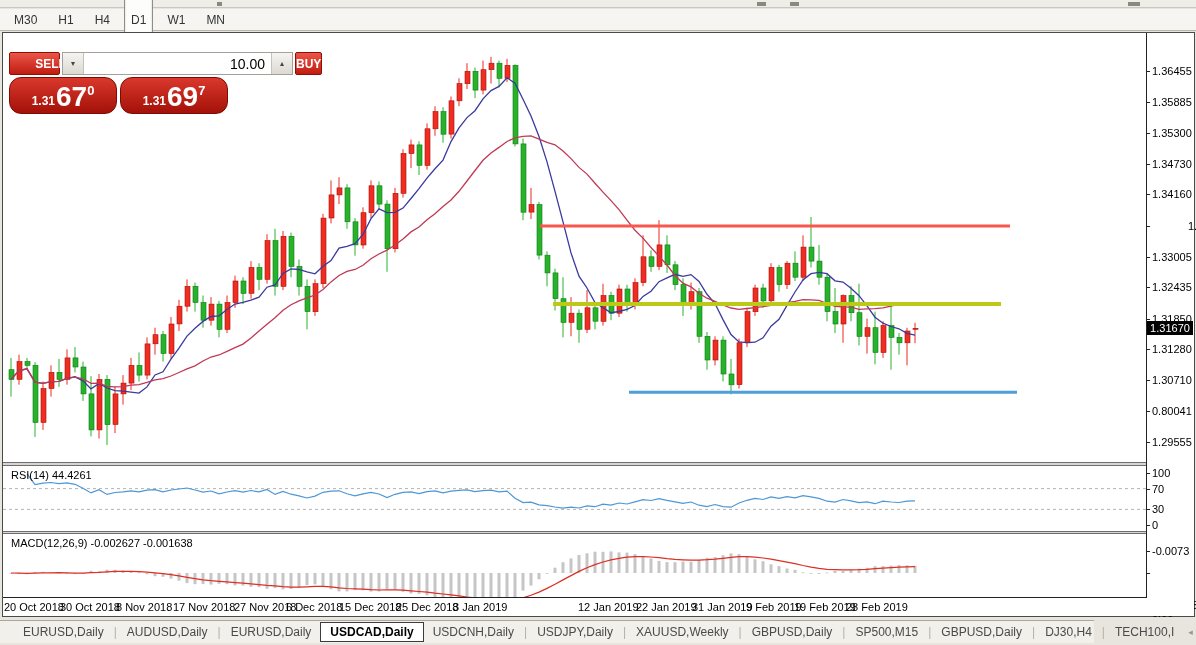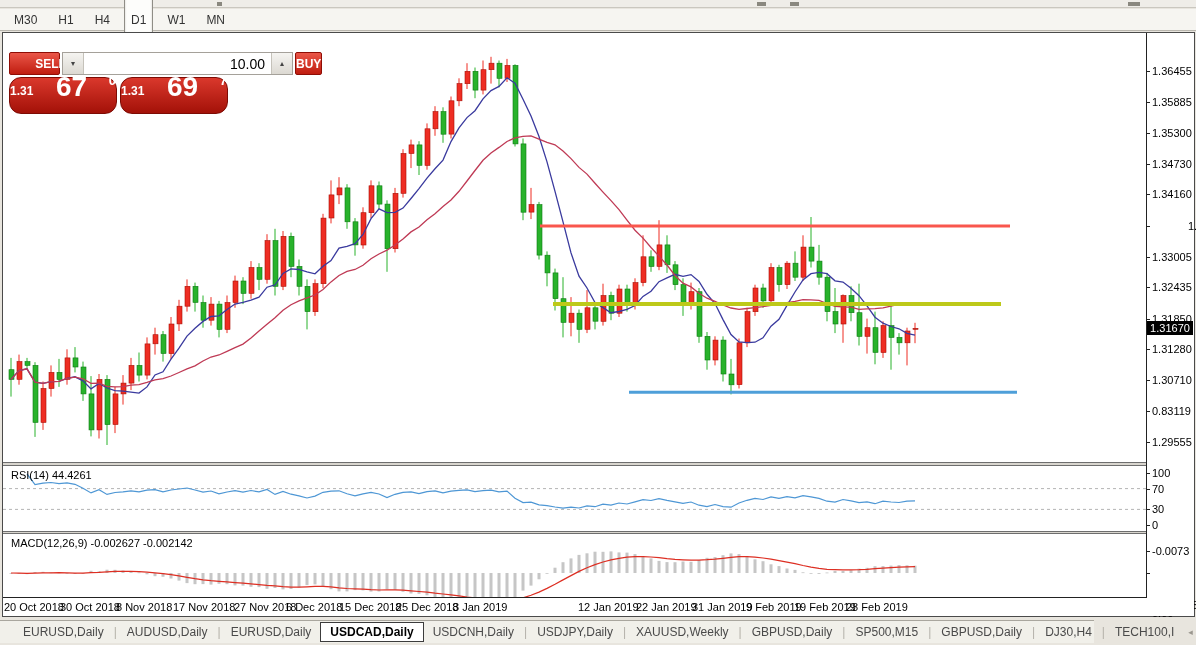--- a/index.html
+++ b/index.html
@@ -40,21 +40,21 @@
   .buy-btn { width:55px; margin-left:2px; }
   .vol-wrap { flex:1; display:flex; border:1px solid #a5a19a; background:#fff; }
   .spin-btn { width:21px; background:linear-gradient(#f5f4f1,#dcd9d2);
     border:0; border-right:1px solid #c5c2ba; font-size:8px; color:#444; cursor:pointer; }
   .spin-btn.up { border-right:0; border-left:1px solid #c5c2ba; }
   .vol-input { flex:1; border:0; outline:none; font-size:14px; text-align:right;
     padding-right:6px; font-family:"Liberation Sans",sans-serif; }
   .tp-row2 { display:flex; height:37px; }
   .price-box { background:linear-gradient(#da382c,#a31108); border:1px solid #7d0b04;
     border-radius:12px; color:#fff; display:flex; align-items:flex-end;
-    justify-content:space-between; padding-bottom:12px; cursor:pointer; }
+    justify-content:center; padding-bottom:2px; cursor:pointer; }
   .price-box.sell { width:108px; margin-right:3px; }
   .price-box.buy { width:108px; }
   .pb-prefix { font-size:12px; font-weight:bold; margin-right:1px; margin-bottom:3px; }
   .pb-big { font-size:28px; font-weight:bold; line-height:28px; }
   .pb-sup { font-size:13px; font-weight:bold; margin-bottom:13px; }
 
   svg { position:absolute; left:0; display:block; }
   #main-svg { top:0; }
   #rsi-svg { top:433px; }
   #macd-svg { top:501px; }
@@ -382,21 +382,21 @@
 
     <div class="panel-label rsi-label">RSI(14) 44.4261</div>
     <svg id="rsi-svg" width="1143" height="65">
         <line x1="0" y1="22.6" x2="1143" y2="22.6" stroke="#b4b4b4" stroke-width="1" stroke-dasharray="3,3"></line>
         <line x1="0" y1="43.4" x2="1143" y2="43.4" stroke="#b4b4b4" stroke-width="1" stroke-dasharray="3,3"></line>
         <polyline points="24,7.8 32,18.5 40,17.1 48,16.5 56,17.6 64,16.8 72,18.3 80,22.3 88,26.9 96,23.7 104,28.4 112,26.5 120,25.9 128,24.9 136,25.9 144,24.1 152,23.6 160,25.8 168,24.0 176,23.0 184,22.0 192,24.0 200,26.1 208,25.0 216,27.9 224,26.0 232,24.7 240,26.1 248,24.5 256,25.9 264,23.5 272,28.4 280,25.4 288,28.2 296,29.9 304,32.0 312,30.1 320,26.3 328,25.1 336,24.8 344,27.8 352,29.8 360,27.8 368,26.4 376,28.0 384,31.5 392,28.3 400,26.3 408,25.9 416,27.6 424,25.7 432,24.9 440,26.9 448,25.2 456,24.4 464,23.8 472,25.6 480,24.6 488,24.2 496,25.8 504,25.1 512,32.2 520,36.6 528,36.1 536,38.9 544,39.7 552,41.0 560,42.1 568,41.2 576,42.0 584,39.9 592,40.7 600,38.2 608,39.2 616,37.0 624,38.0 632,35.9 640,33.7 648,34.5 656,32.6 664,34.3 672,35.8 680,37.4 688,36.0 696,39.2 704,40.6 712,38.5 720,40.6 728,41.2 736,37.0 744,34.3 752,32.4 760,33.5 768,30.9 776,32.3 784,30.7 792,31.9 800,29.6 808,30.9 816,32.4 824,35.2 832,36.1 840,33.5 848,34.9 856,36.7 864,35.9 872,37.7 880,35.1 888,36.0 896,36.5 904,35.2 912,34.9" fill="none" stroke="#4e97d5" stroke-width="1.2"></polyline>
       </svg>
 
     <div class="splitter split2"></div>
 
-    <div class="panel-label macd-label">MACD(12,26,9) -0.002627 -0.002142</div>
+    <div class="panel-label macd-label">MACD(12,26,9) -0.002627 -0.001638</div>
     <svg id="macd-svg" width="1143" height="63">
         <rect x="6.5" y="39.0" width="3" height="0.8" fill="#c6c6c6"></rect>
         <rect x="14.5" y="39.0" width="3" height="0.8" fill="#c6c6c6"></rect>
         <rect x="22.5" y="39.0" width="3" height="1.2" fill="#c6c6c6"></rect>
         <rect x="30.5" y="38.0" width="3" height="1.0" fill="#c6c6c6"></rect>
         <rect x="38.5" y="37.8" width="3" height="1.2" fill="#c6c6c6"></rect>
         <rect x="46.5" y="38.4" width="3" height="0.8" fill="#c6c6c6"></rect>
         <rect x="54.5" y="38.5" width="3" height="0.8" fill="#c6c6c6"></rect>
         <rect x="62.5" y="39.0" width="3" height="0.8" fill="#c6c6c6"></rect>
         <rect x="70.5" y="39.0" width="3" height="1.0" fill="#c6c6c6"></rect>
@@ -528,21 +528,21 @@
         <div class="axis-label" style="top: 217.5px;">1.33005</div>
         <div class="axis-tick" style="top: 254.148px;"></div>
         <div class="axis-label" style="top: 248.148px;">1.32435</div>
         <div class="axis-tick" style="top: 285.602px;"></div>
         <div class="axis-label" style="top: 279.602px;">1.31850</div>
         <div class="axis-tick" style="top: 316.25px;"></div>
         <div class="axis-label" style="top: 310.25px;">1.31280</div>
         <div class="axis-tick" style="top: 346.898px;"></div>
         <div class="axis-label" style="top: 340.898px;">1.30710</div>
         <div class="axis-tick" style="top: 378.352px;"></div>
-        <div class="axis-label" style="top: 372.352px;">0.83119</div>
+        <div class="axis-label" style="top: 372.352px;">0.80041</div>
         <div class="axis-tick" style="top: 409px;"></div>
         <div class="axis-label" style="top: 403px;">1.29555</div>
         <div class="axis-tick" style="top: 440px;"></div>
         <div class="axis-label" style="top: 434px;">100</div>
         <div class="axis-tick" style="top: 455.6px;"></div>
         <div class="axis-label" style="top: 449.6px;">70</div>
         <div class="axis-tick" style="top: 476.4px;"></div>
         <div class="axis-label" style="top: 470.4px;">30</div>
         <div class="axis-tick" style="top: 492px;"></div>
         <div class="axis-label" style="top: 486px;">0</div>

